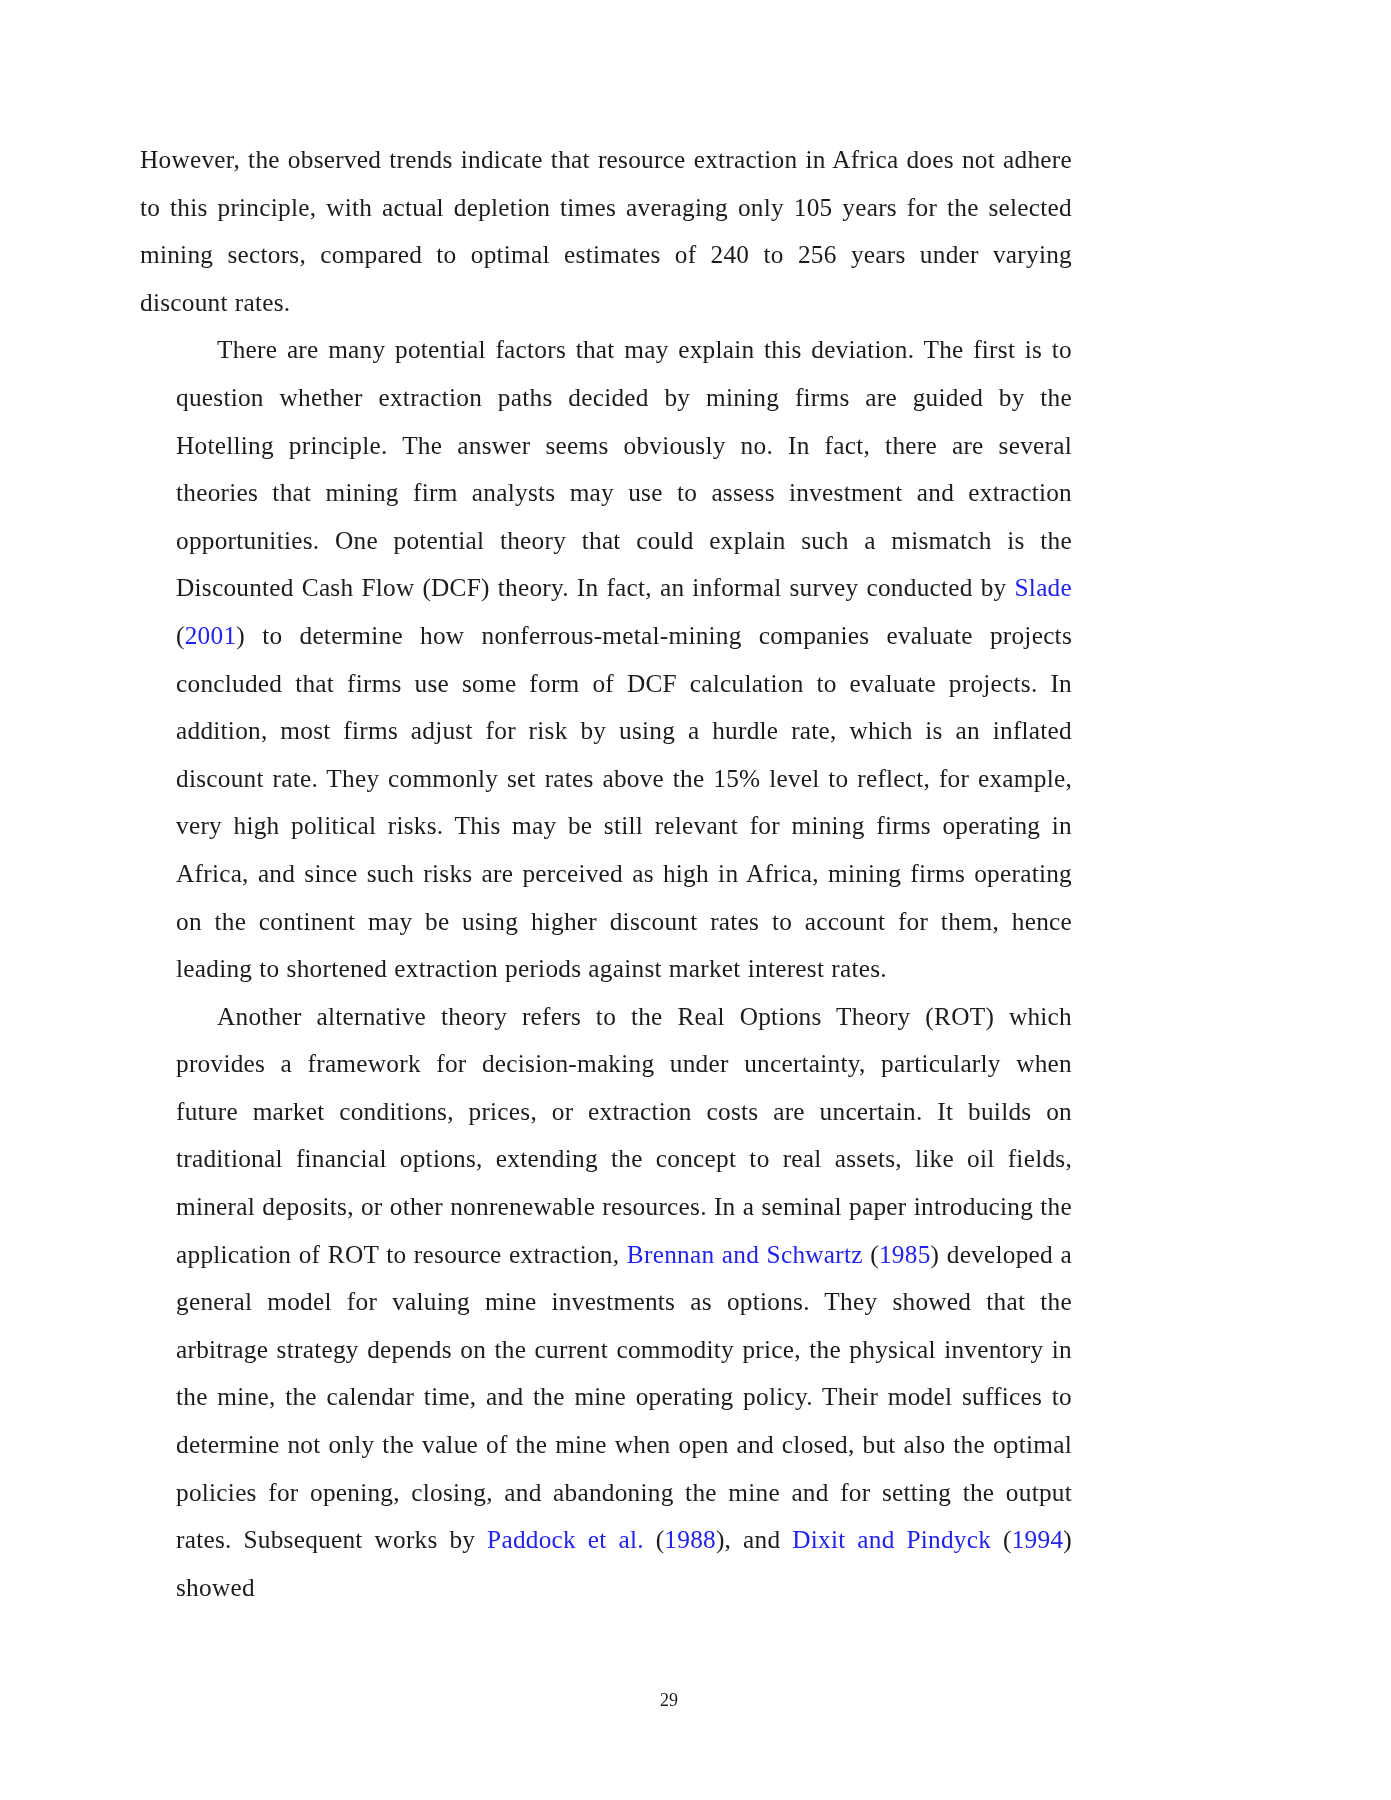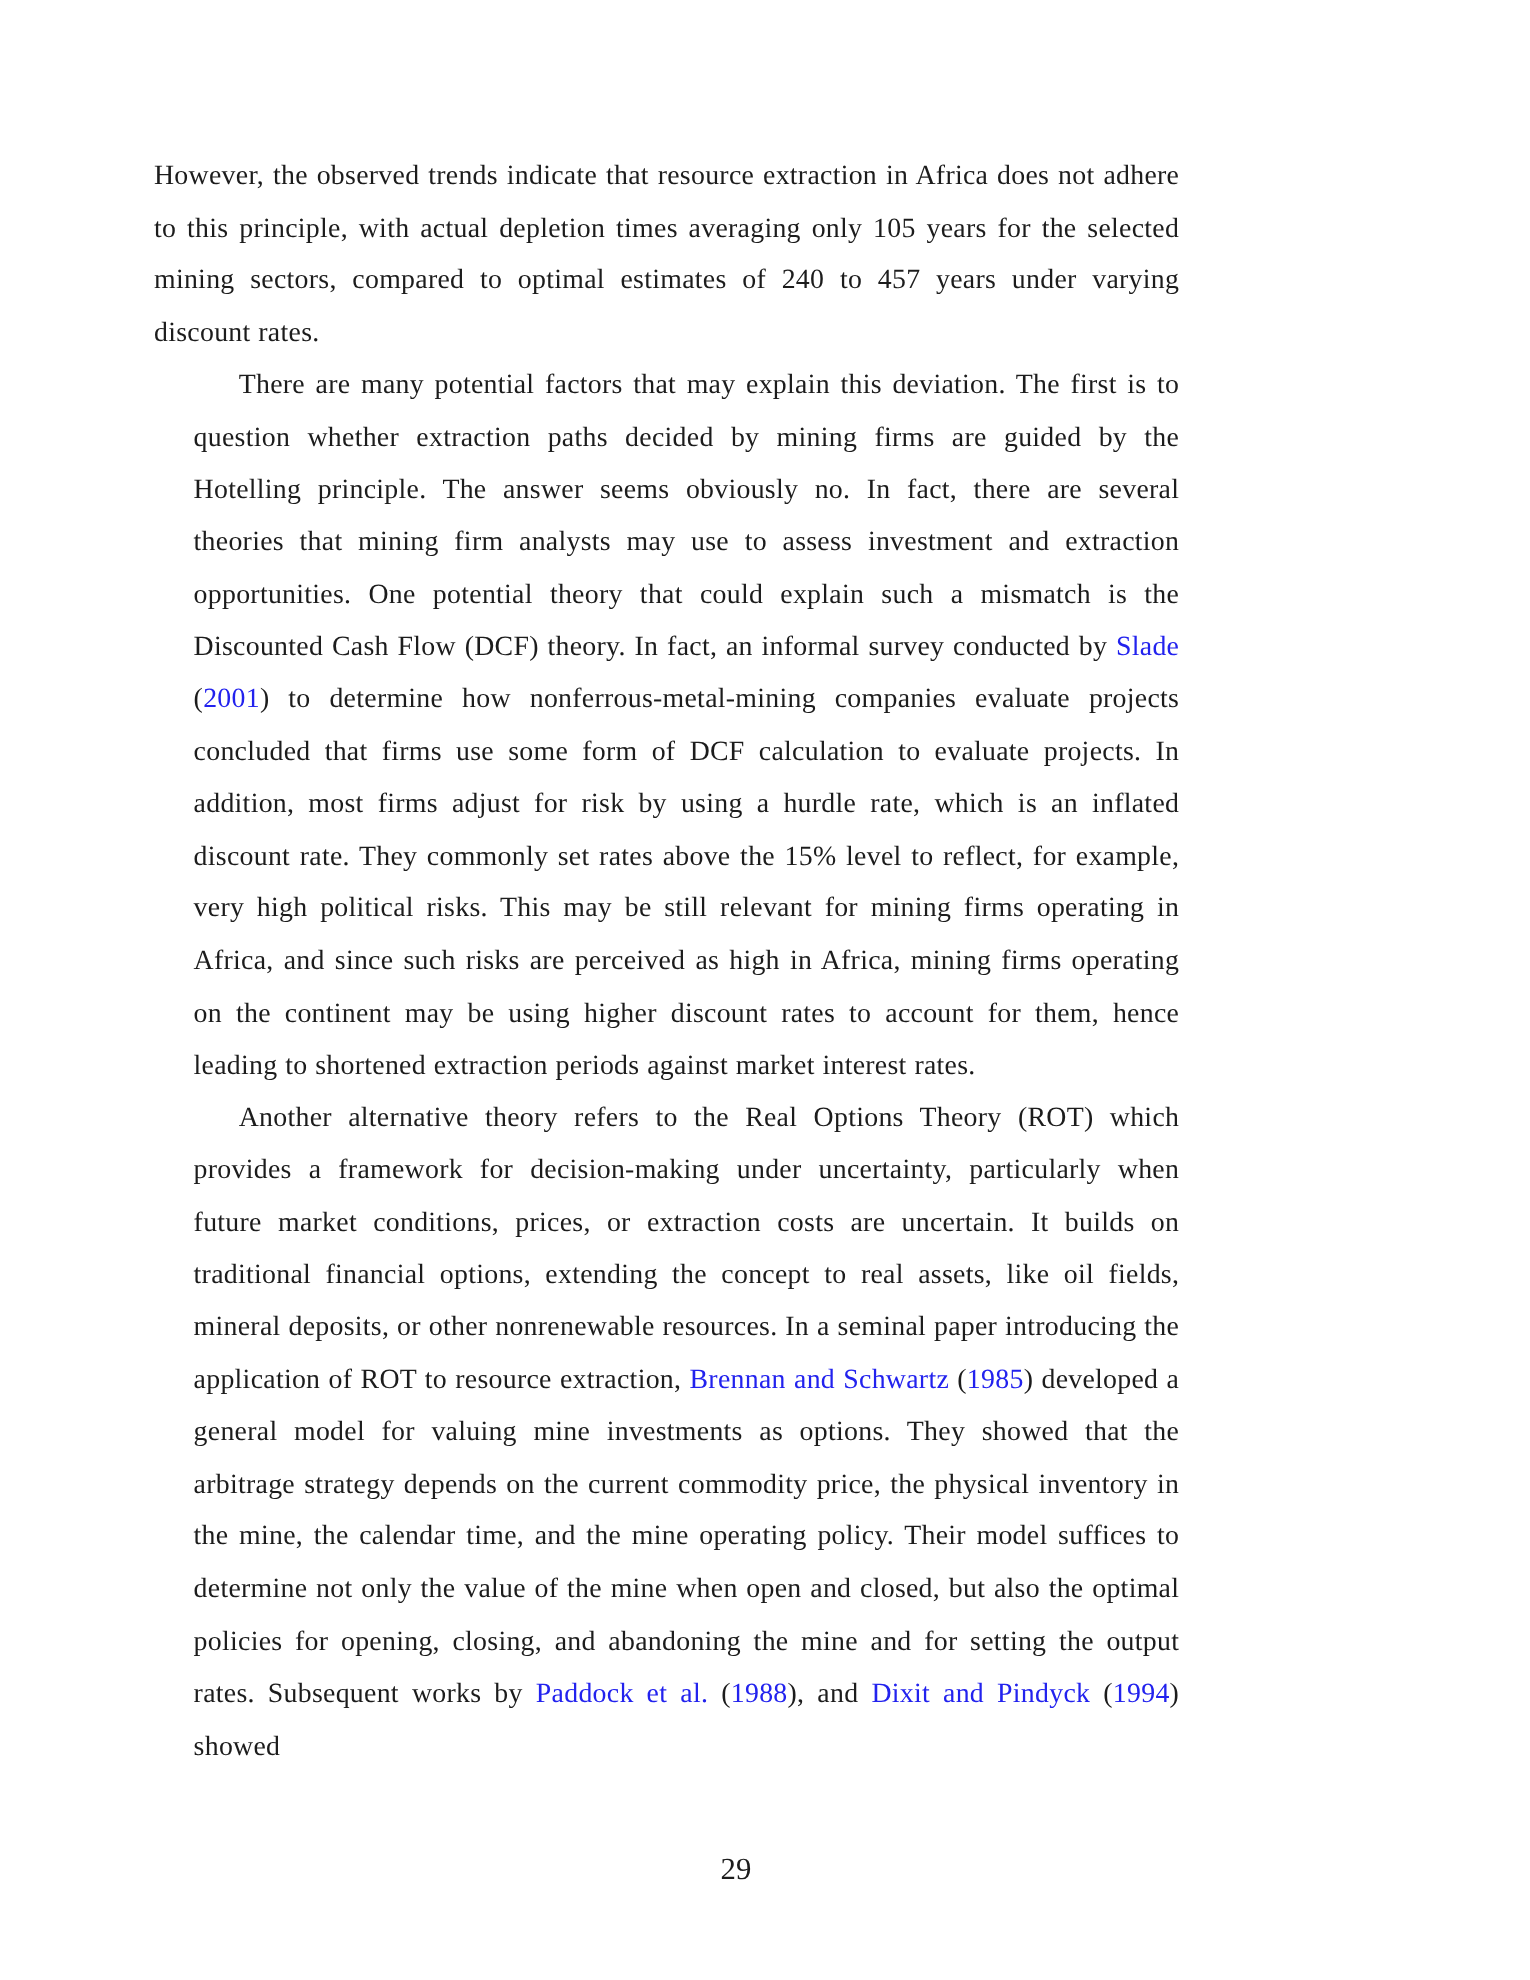--- a/index.html
+++ b/index.html
@@ -48,33 +48,33 @@
   a.cite {
     color: #2222ee;
     text-decoration: none;
   }
   .folio {
     position: absolute;
     left: 0;
     top: 1685px;
     width: 1338px;
     text-align: center;
-    font-size: 28px;
+    font-size: 18px;
     line-height: 30px;
     color: #1c1c1c;
     font-family: "Liberation Serif", "DejaVu Serif", serif;
   }
 </style>
 </head>
 <body style="background: rgb(255, 255, 255);">
 
 <div class="page">
 
   <div class="text-block" id="body-container">
 
-  <p class="para"><span>However, the observed trends indicate that resource extraction in Africa does not adhere to this principle, with actual depletion times averaging only 105 years for the selected mining sectors, compared to optimal estimates of 240 to 457 years under varying discount rates.</span></p>
+  <p class="para"><span>However, the observed trends indicate that resource extraction in Africa does not adhere to this principle, with actual depletion times averaging only 105 years for the selected mining sectors, compared to optimal estimates of 240 to 256 years under varying discount rates.</span></p>
       <p class="para"><span>There are many potential factors that may explain this deviation. The first is to question whether extraction paths decided by mining firms are guided by the Hotelling principle. The answer seems obviously no. In fact, there are several theories that mining firm analysts may use to assess investment and extraction opportunities. One potential theory that could explain such a mismatch is the Discounted Cash Flow (DCF) theory. In fact, an informal survey conducted by </span><a class="cite" href="#" style="color: rgb(34, 34, 238);">Slade</a><span> (</span><a class="cite" href="#" style="color: rgb(34, 34, 238);">2001</a><span>) to determine how nonferrous-metal-mining companies evaluate projects concluded that firms use some form of DCF calculation to evaluate projects. In addition, most firms adjust for risk by using a hurdle rate, which is an inflated discount rate. They commonly set rates above the 15% level to reflect, for example, very high political risks. This may be still relevant for mining firms operating in Africa, and since such risks are perceived as high in Africa, mining firms operating on the continent may be using higher discount rates to account for them, hence leading to shortened extraction periods against market interest rates.</span></p>
       <p class="para"><span>Another alternative theory refers to the Real Options Theory (ROT) which provides a framework for decision-making under uncertainty, particularly when future market conditions, prices, or extraction costs are uncertain. It builds on traditional financial options, extending the concept to real assets, like oil fields, mineral deposits, or other nonrenewable resources. In a seminal paper introducing the application of ROT to resource extraction, </span><a class="cite" href="#" style="color: rgb(34, 34, 238);">Brennan and Schwartz</a><span> (</span><a class="cite" href="#" style="color: rgb(34, 34, 238);">1985</a><span>) developed a general model for valuing mine investments as options. They showed that the arbitrage strategy depends on the current commodity price, the physical inventory in the mine, the calendar time, and the mine operating policy. Their model suffices to determine not only the value of the mine when open and closed, but also the optimal policies for opening, closing, and abandoning the mine and for setting the output rates. Subsequent works by </span><a class="cite" href="#" style="color: rgb(34, 34, 238);">Paddock et al.</a><span> (</span><a class="cite" href="#" style="color: rgb(34, 34, 238);">1988</a><span>), and </span><a class="cite" href="#" style="color: rgb(34, 34, 238);">Dixit and Pindyck</a><span> (</span><a class="cite" href="#" style="color: rgb(34, 34, 238);">1994</a><span>) showed</span></p>
     </div>
 
   <div class="folio">29</div>
 
 </div>
 
 </body></html>

